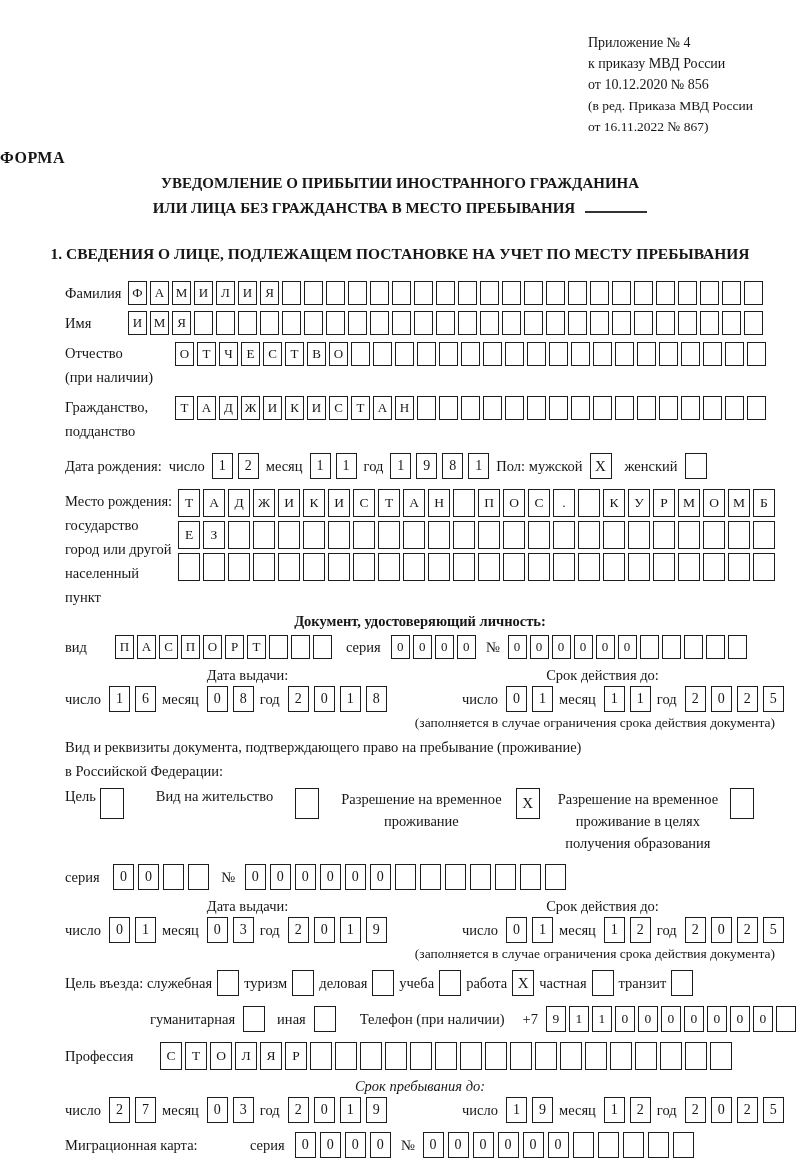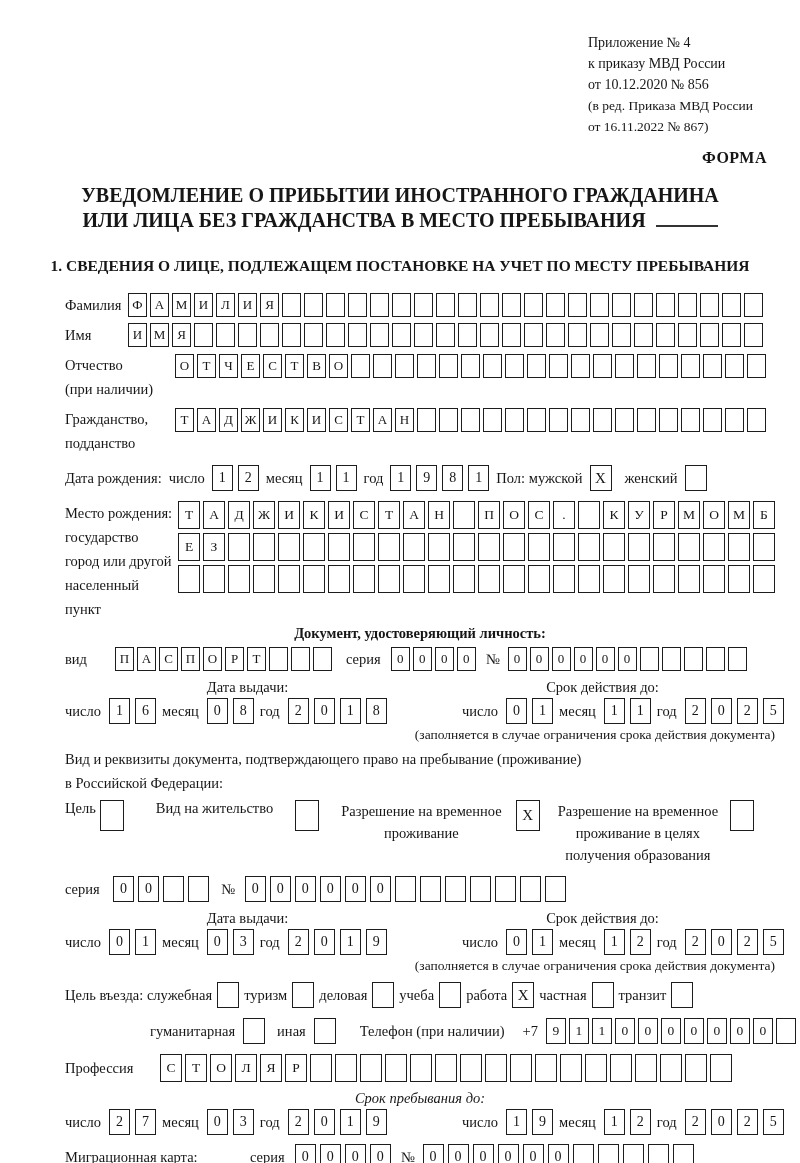--- a/index.html
+++ b/index.html
@@ -9,23 +9,23 @@
     width: 800px; height: 1163px;
     margin: 0 auto;
     background: #ffffff;
     font-family: "Liberation Serif", "DejaVu Serif", serif;
     color: #161616;
     overflow: hidden;
   }
   
   .doc-header { padding: 32px 30px 0 588px; font-size: 14px; line-height: 21px; }
   .doc-header .hl2 { font-size: 13.5px; }
-  .forma { text-align: right; padding-right: 33px; font-weight: bold; font-size: 16px; margin-top: 12px; letter-spacing: .5px; }
+  .forma { padding-right: 33px; font-weight: bold; font-size: 16px; margin-top: 12px; letter-spacing: .5px; }
   
-  .title { text-align: center; font-weight: bold; font-size: 20px; line-height: 25px; margin-top: 16px; }
+  .title { text-align: center; font-weight: bold; font-size: 15px; line-height: 25px; margin-top: 4px; }
   .title .uline { display:inline-block; width: 62px; border-bottom: 2.5px solid #333; height: 14px; margin-left: 10px; }
   .section-heading { text-align: center; font-weight: bold; font-size: 15.5px; margin-top: 24px; }
   
   .content { padding: 0 25px 0 65px; }
   .frow { display: flex; align-items: center; }
   .frow-top { display: flex; align-items: flex-start; }
   .lbl { font-size: 14.5px; white-space: nowrap; }
   .lblcol { font-size: 14.5px; line-height: 24px; flex-shrink: 0; }
   .cells { display: flex; gap: 3px; flex-wrap: nowrap; }
   .cell {

